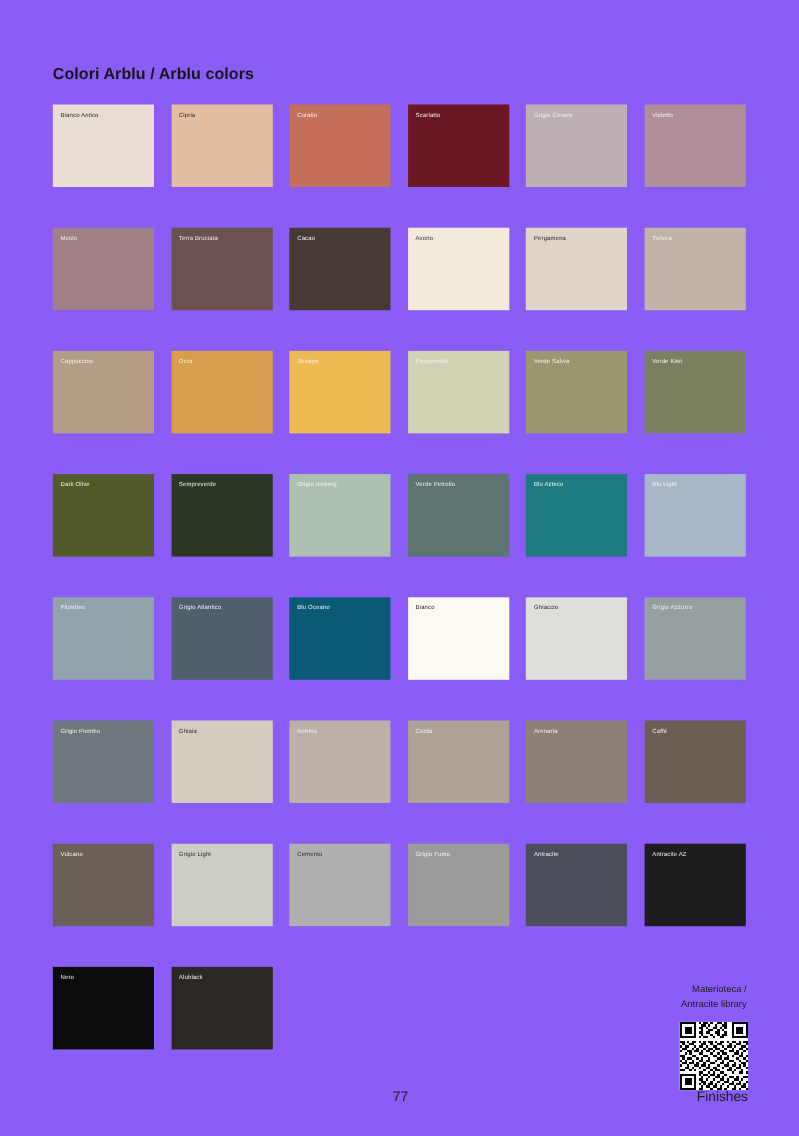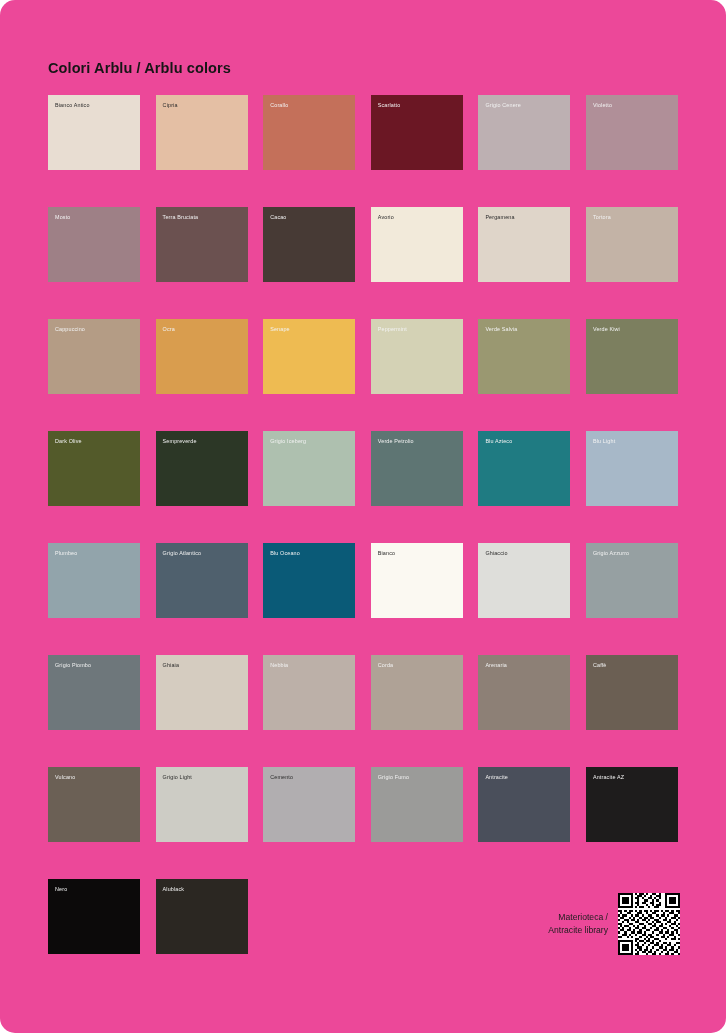--- a/index.html
+++ b/index.html
@@ -11,22 +11,21 @@
     width: 726px;
     height: 1033px;
     position: relative;
     font-family: "Liberation Sans", sans-serif;
     color: #1a1a1a;
     overflow: hidden;
   }
   .page {
     position: absolute;
     inset: 0;
-    background: #ec4899;
-    border-radius: 15px;
+    background: #8b5cf6;
   }
   .page-title {
     position: absolute;
     left: 48px;
     top: 60px;
     font-size: 14.5px;
     font-weight: bold;
     letter-spacing: 0.1px;
     color: #161616;
   }
@@ -58,20 +57,21 @@
   .label-dark { color: #2b2b2b; }
   .label-light { color: #f2f2f2; }
 
   .materials-block {
     position: absolute;
     right: 46px;
     top: 893px;
     display: flex;
     align-items: center;
     gap: 10px;
+    flex-direction: column;
   }
   .materials-caption {
     font-size: 8.6px;
     line-height: 1.5;
     color: #1d1d1d;
     text-align: right;
     white-space: nowrap;
   }
   .qr-code {
     width: 62px;
@@ -470,14 +470,18 @@
           <rect x="13" y="28" width="1" height="1"></rect>
         <rect x="16" y="28" width="2" height="1"></rect>
           <rect x="19" y="28" width="1" height="1"></rect>
         <rect x="22" y="28" width="2" height="1"></rect>
           <rect x="25" y="28" width="1" height="1"></rect>
         <rect x="28" y="28" width="1" height="1"></rect>
       </g>
     </svg>
   </div>
 
+  <div class="footer">
+    <div class="footer-page-number">77</div>
+    <div class="footer-section">Finishes</div>
+  </div>
 
 </div>
 
 </body></html>

